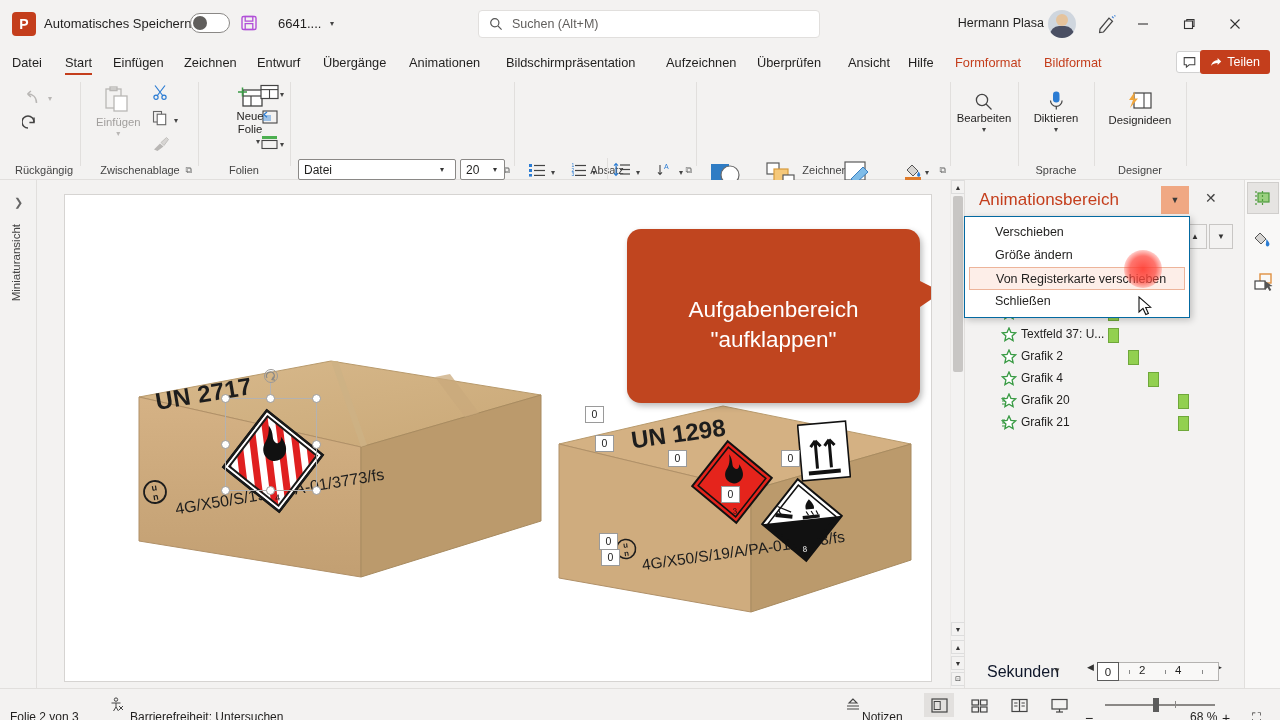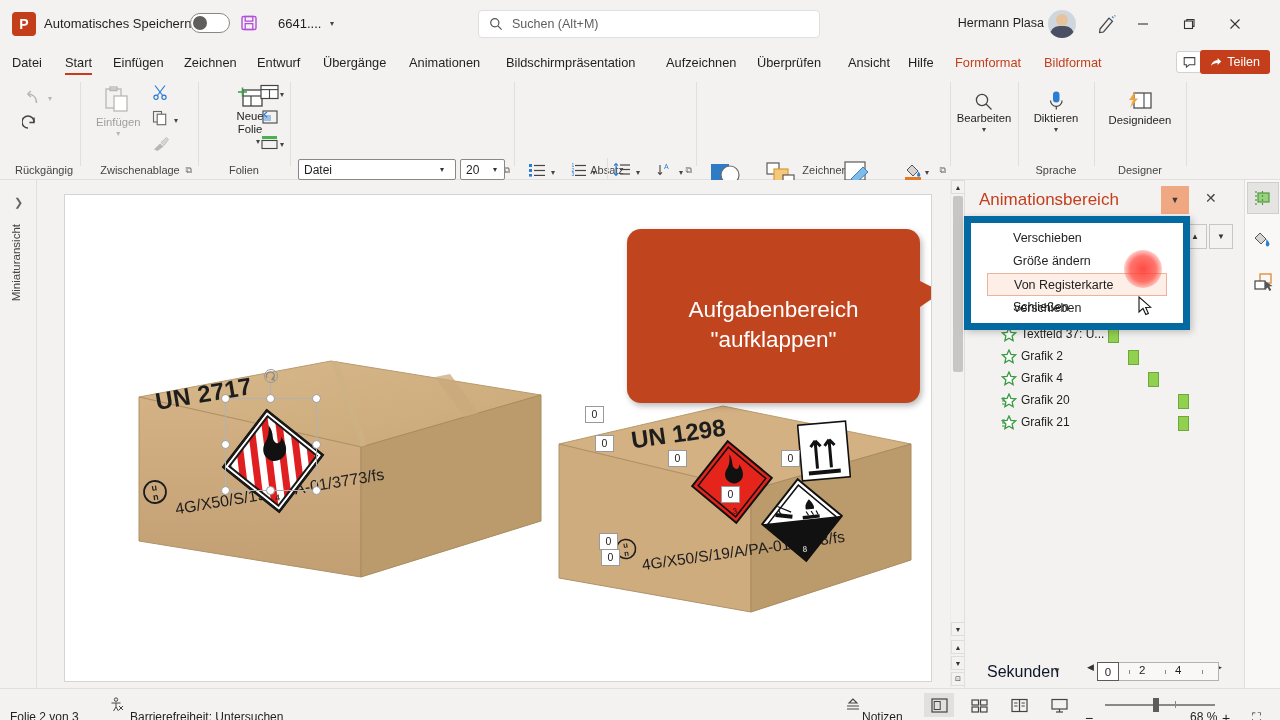--- a/index.html
+++ b/index.html
@@ -139,21 +139,21 @@
                border-top:1px solid #e1dfdd; }
   .st { position:absolute; top:9px; font-size:12px; color:#201f1e; white-space:nowrap;margin-top:12px; }
   .viewbtn { position:absolute; top:4px; width:30px; height:24px; display:flex; align-items:center; justify-content:center; }
   .viewbtn.sel { background:#e2e0de; }
   .zslider { position:absolute; left:1105px; top:15px; width:110px; height:2px; background:#8a8886; }
   .zthumb { position:absolute; left:1153px; top:9px; width:6px; height:14px; background:#5c5c5c; }
   .ztick { position:absolute; left:1175px; top:12px; width:1px; height:7px; background:#8a8886; }
 
   
   .ctxmenu { position:absolute; left:964px; top:216px; width:226px; background:#fff;
-             border:7px solid #0369a1; box-shadow:2px 2px 7px rgba(0,0,0,.22); padding:4px 12px; z-index:60; }
+             border:1px solid #0369a1; box-shadow:2px 2px 7px rgba(0,0,0,.22); padding:4px 0; z-index:60; }
   .ctxitem { position:relative; height:23px; line-height:23px; padding-left:30px; font-size:12.5px; color:#201f1e; }
   .ctxitem.hl { background:#fdeee8; border:1px solid #edb49a; margin:0 4px; padding-left:26px; }
   .cursor-dot { position:absolute; left:1124px; top:250px; width:38px; height:38px; border-radius:50%;
                 background:radial-gradient(circle, rgba(255,60,50,.92) 0%, rgba(255,70,60,.75) 48%, rgba(255,90,70,.12) 78%, rgba(255,90,70,0) 100%);
                 z-index:70; }
   .cursor { position:absolute; left:1138px; top:296px; z-index:71; }
 </style>
 </head>
 <body>
 

